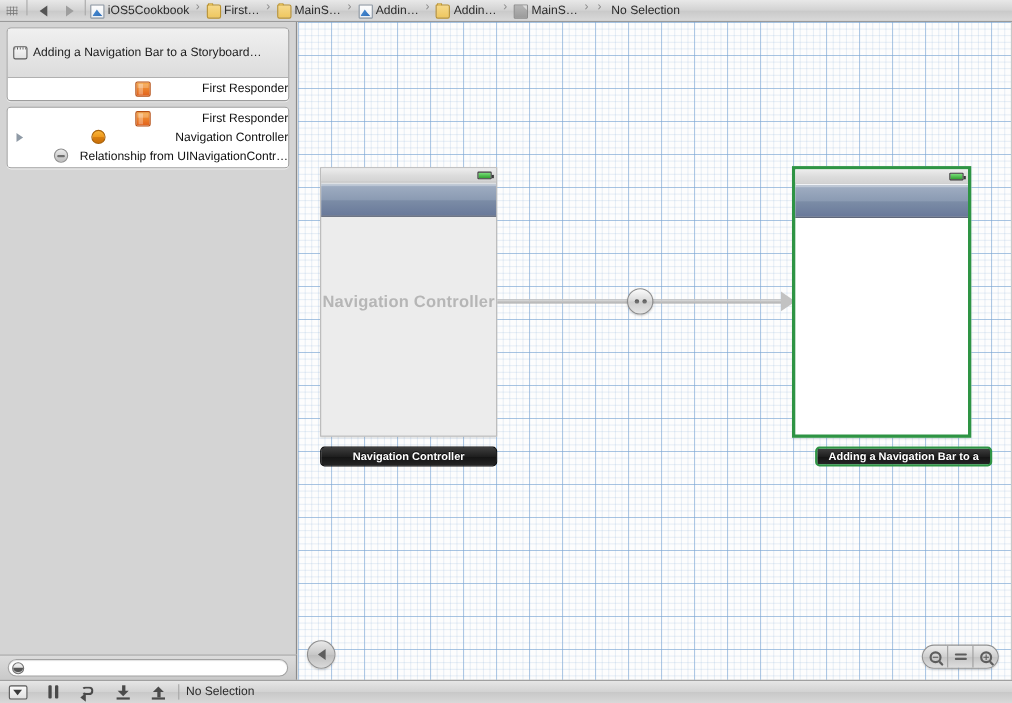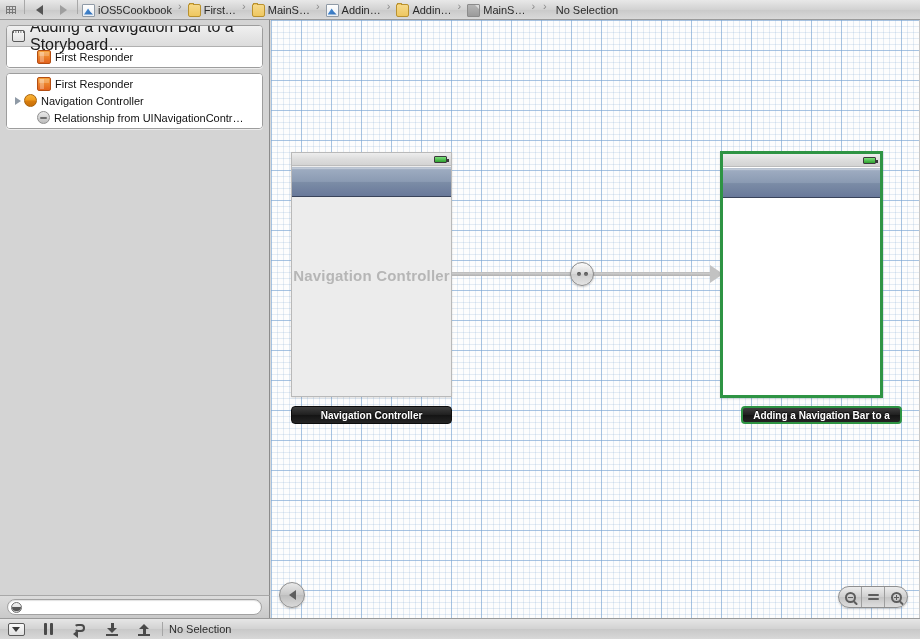--- a/index.html
+++ b/index.html
@@ -120,30 +120,31 @@
     margin: 5px 6px 0 6px;
     border: 1px solid #9d9d9d;
     border-radius: 4px;
     background: #fff;
     overflow: hidden;
     box-shadow: 0 1px 0 rgba(255,255,255,.6);
   }
   .scene-head {
     height: 20px;
     display: flex; align-items: center;
-    padding: 0 5px;
+    padding: 12px 5px;
     background: linear-gradient(to bottom, #f0f0f0 0%, #dcdcdc 100%);
     border-bottom: 1px solid #b0b0b0;
-    font-size: 16px; color: #1c1c1c;
+    font-size: 11px; color: #1c1c1c;
   }
   .scene-rows { background: #fff; padding: 1px 0 2px 0; }
   .row {
     height: 17px; display: flex; align-items: center;
     font-size: 11px; color: #111;
     padding-left: 4px;
+    justify-content: space-between;
   }
   .disclosure {
     width: 13px; flex: none;
     display: flex; align-items: center; justify-content: center;
   }
   .disclosure.empty { }
   .tri-disc {
     width: 0; height: 0;
     border-top: 4px solid transparent;
     border-bottom: 4px solid transparent;

